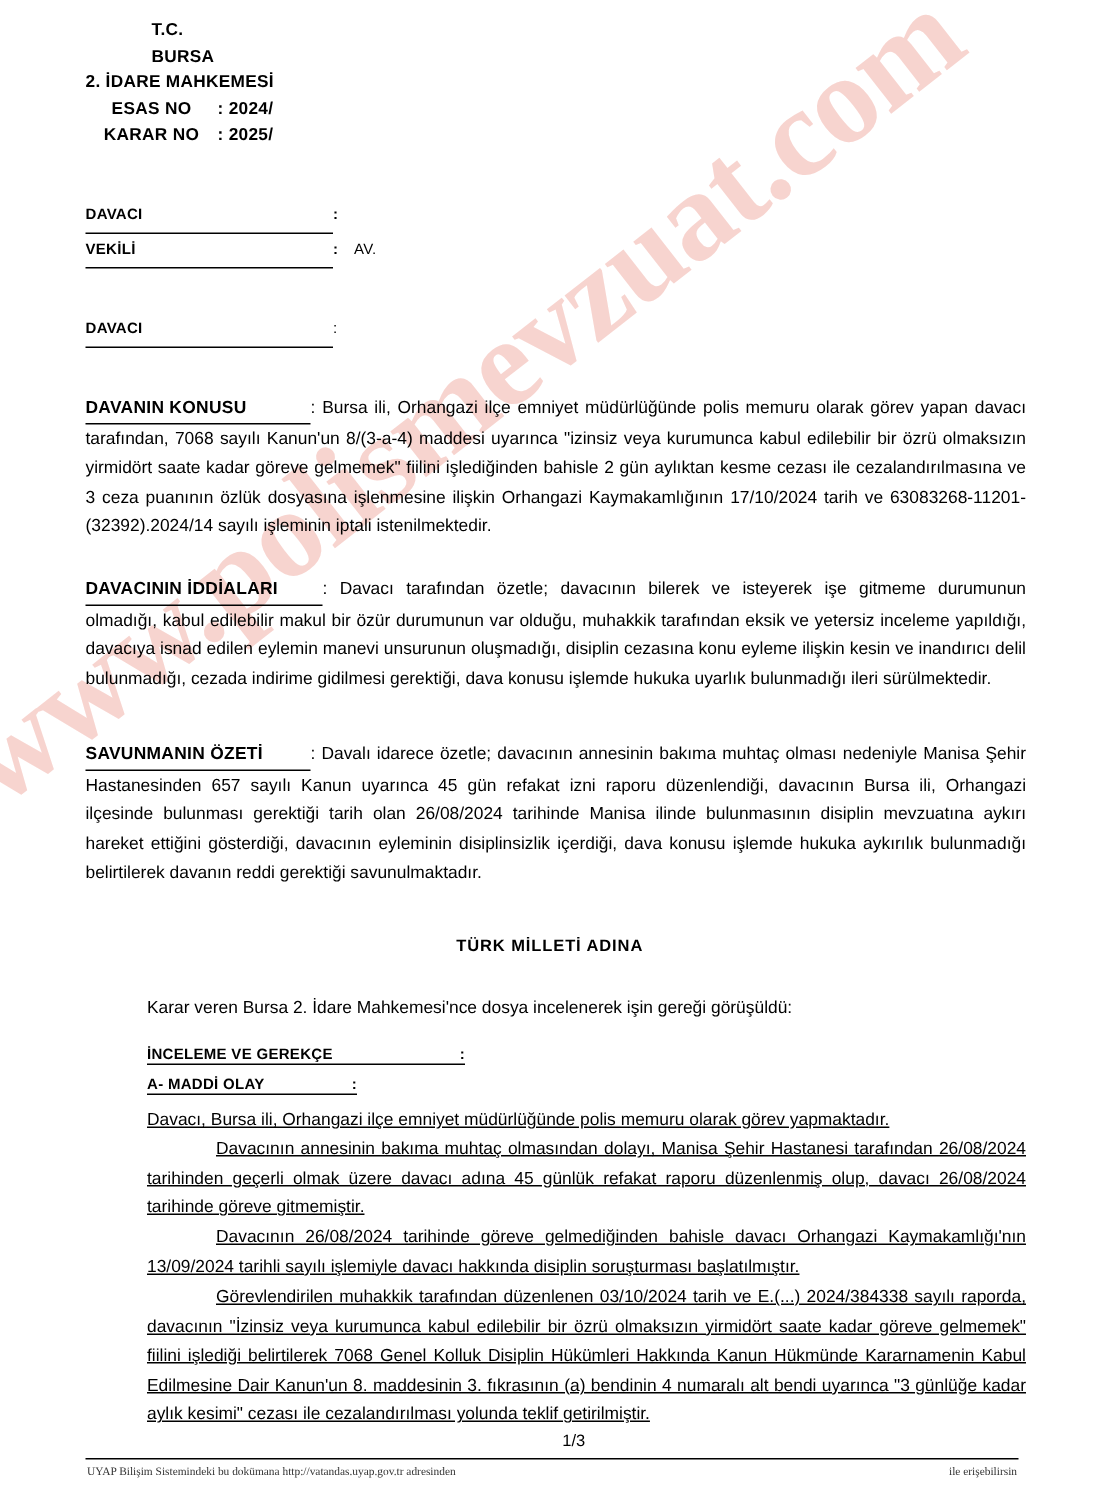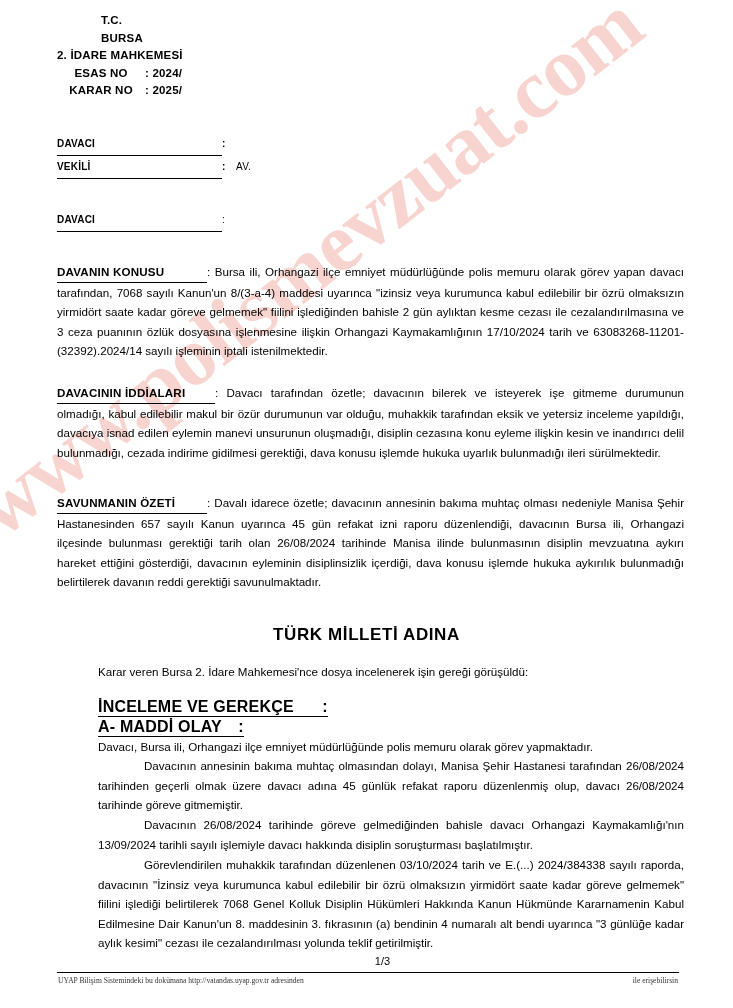--- a/index.html
+++ b/index.html
@@ -113,29 +113,29 @@
   }
   .run-label.w1 { min-width: 150px; }
   .run-label.w2 { min-width: 158px; }
   .run-label.w3 { min-width: 150px; }
   .after-colon { font-weight: 400; }
   .center-head {
     position: absolute;
     left: 0;
     width: 733px;
     text-align: center;
-    font-size: 17px;
+    font-size: 11px;
     font-weight: 700;
     letter-spacing: 0.6px;
   }
-  .indent { text-indent: 46px; }
+  .indent { text-indent: 46px; text-decoration: underline; }
   .section-label {
     position: absolute;
     left: 98px;
-    font-size: 16px;
+    font-size: 10px;
     font-weight: 700;
     letter-spacing: 0.2px;
   }
   .section-label .u {
     display: inline-block;
     border-bottom: 1.2px solid #000;
     padding-bottom: 0px;
   }
   .section-label .u.wide { min-width: 178px; }
   .section-label .u.narrow { min-width: 118px; }

